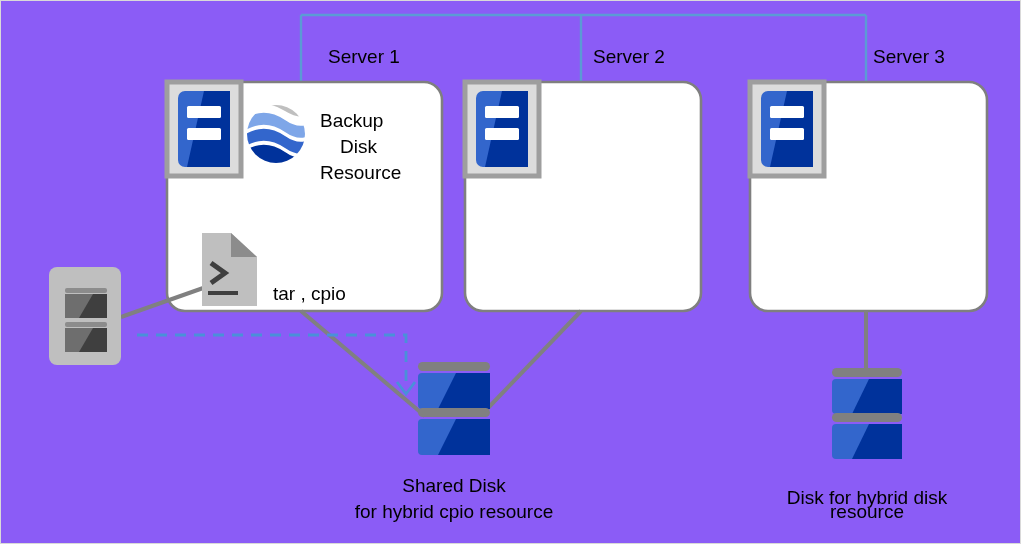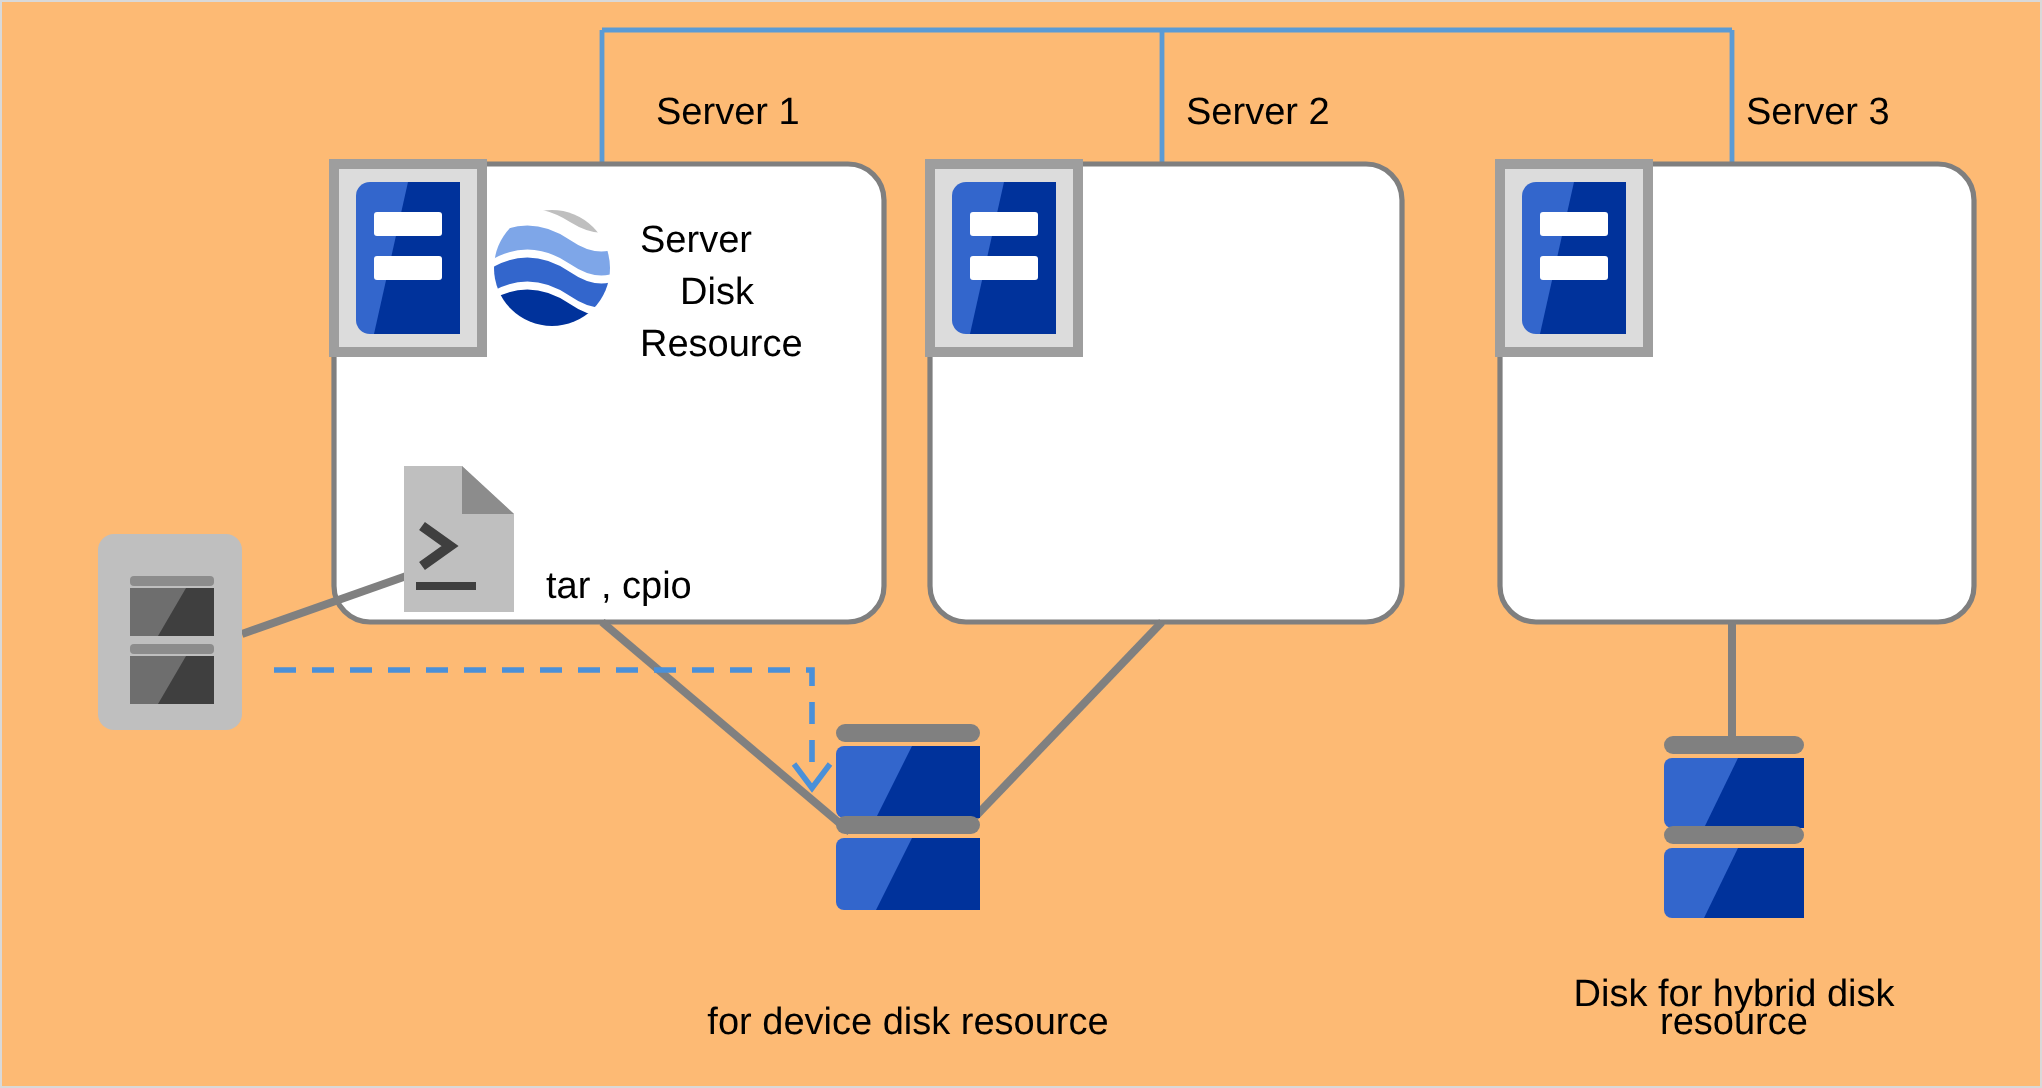--- a/index.html
+++ b/index.html
@@ -8,21 +8,21 @@
     padding: 0;
     background: #ffffff;
   }
   body {
     font-family: "Liberation Sans", sans-serif;
   }
   #canvas {
     position: relative;
     width: 1021px;
     height: 544px;
-    background: #fdba74;
+    background: #8b5cf6;
     border: 1px solid #d9d9d9;
     box-sizing: border-box;
     overflow: hidden;
   }
   #svg-layer {
     position: absolute;
     left: 0;
     top: 0;
     width: 1021px;
     height: 544px;
@@ -177,25 +177,26 @@
       <rect x="831" y="412" width="70" height="9" rx="4.5" fill="#808080"></rect>
       <rect x="831" y="423" width="70" height="35" rx="4" fill="#3366CC"></rect>
       <path d="M 868,423 L 901,423 L 901,458 L 851,458 Z" fill="#00329B"></path>
     </g>
   </svg>
 
   <div class="server-title" style="left:327px; top:45px;">Server 1</div>
   <div class="server-title" style="left:592px; top:45px;">Server 2</div>
   <div class="server-title" style="left:872px; top:45px;">Server 3</div>
 
-  <div class="res-label" style="left:319px; top:107px;">Server</div>
+  <div class="res-label" style="left:319px; top:107px;">Backup</div>
   <div class="res-label" style="left:319px; top:133px;margin-left:20px;">Disk</div>
   <div class="res-label" style="left:319px; top:159px;">Resource</div>
 
   <div class="label" style="left:272px; top:255px;margin-top:25px;">tar , cpio</div>
 
 
-  <div class="caption" style="left:303px; top:498px; width:300px;">for device disk resource</div>
+  <div class="caption" style="left:303px; top:472px; width:300px;">Shared Disk</div>
+  <div class="caption" style="left:303px; top:498px; width:300px;">for hybrid cpio resource</div>
 
   <div class="caption" style="left:736px; top:472px; width:260px;margin-top:12px;">Disk for hybrid disk</div>
   <div class="caption" style="left:736px; top:498px; width:260px;">resource</div>
 
 </div>
 
 </body></html>

